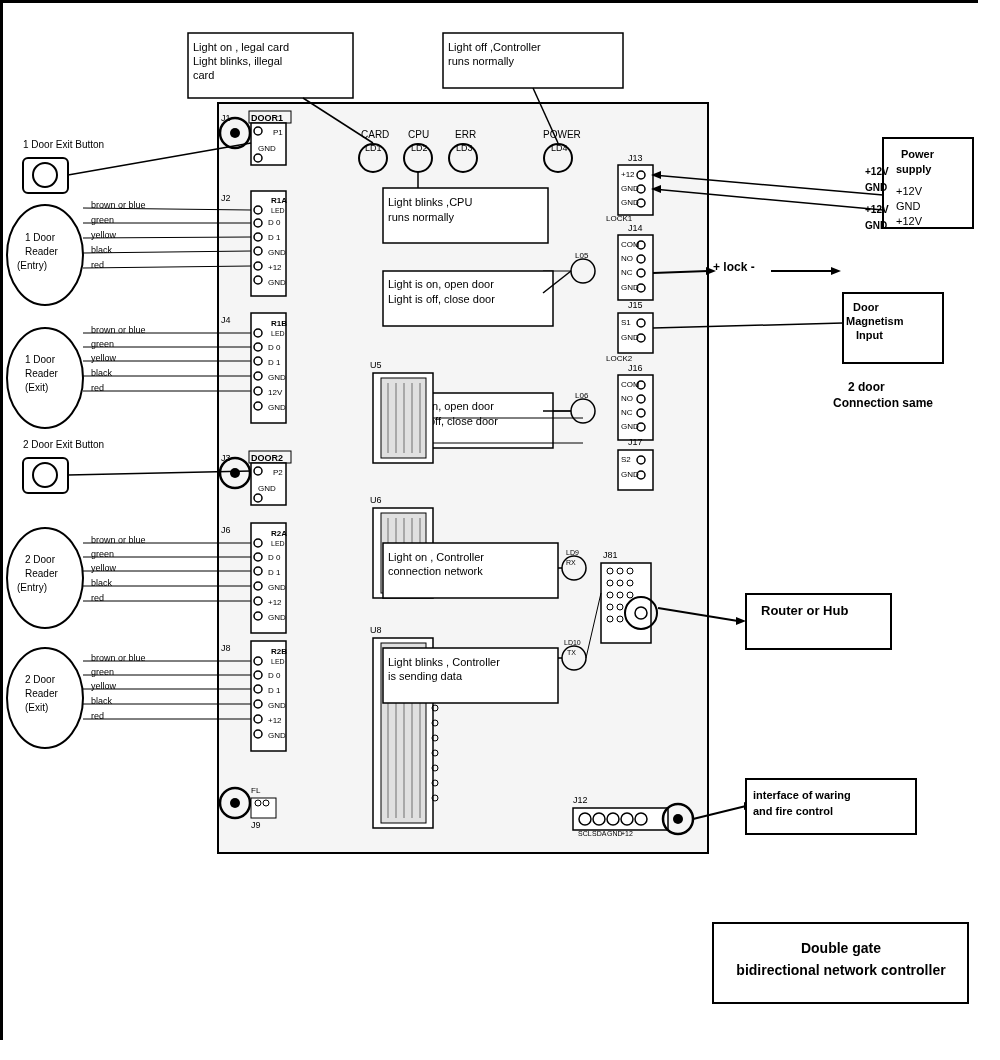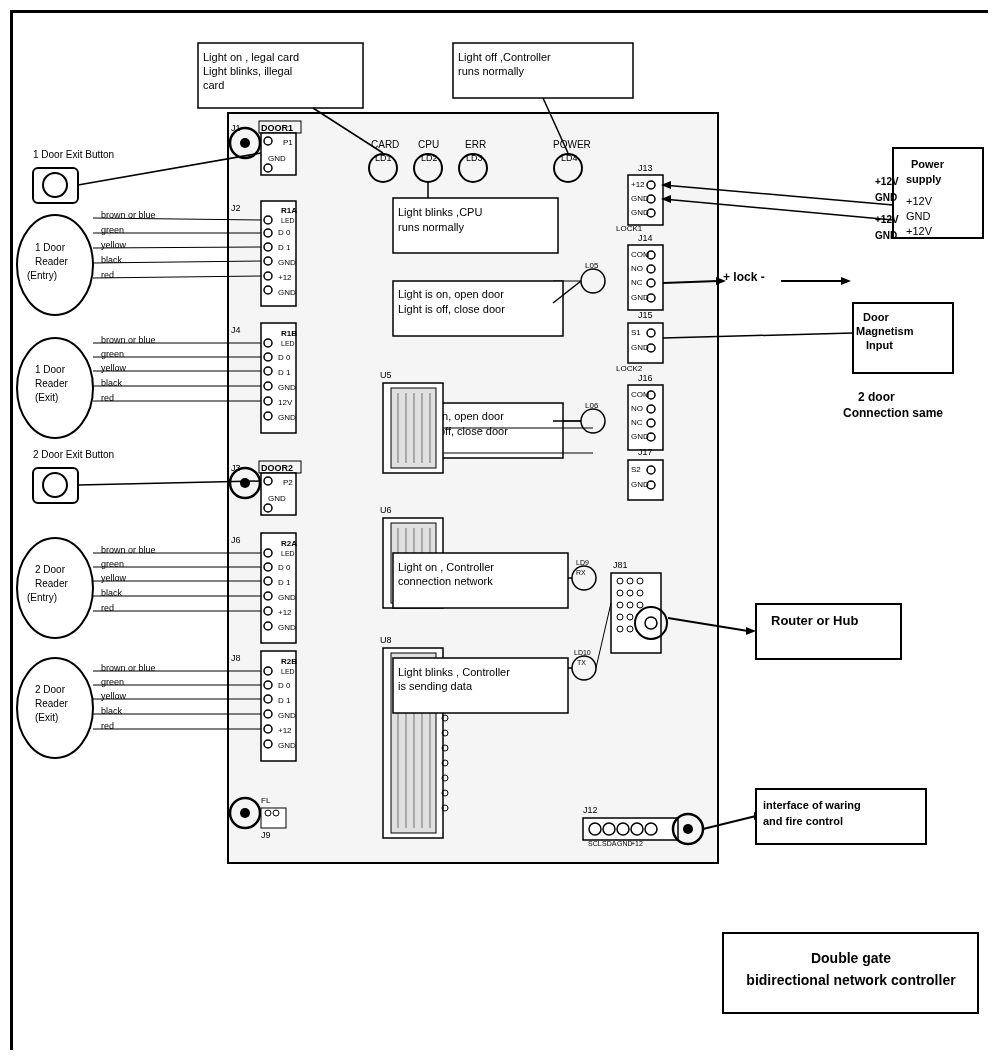--- a/index.html
+++ b/index.html
@@ -5,21 +5,20 @@
     * { box-sizing: border-box; margin: 0; padding: 0; }
     body {
       background: #fff;
       font-family: Arial, sans-serif;
       width: 1000px;
       height: 1060px;
       overflow: hidden;
     }
     .outer-border {
       border: 3px solid #000;
-      margin: 10px;
       width: 978px;
       height: 1040px;
       position: relative;
       background: #0f766e;
     }
     .diagram-area {
       position: absolute;
       top: 0; left: 0; right: 0; bottom: 0;
     }
     

